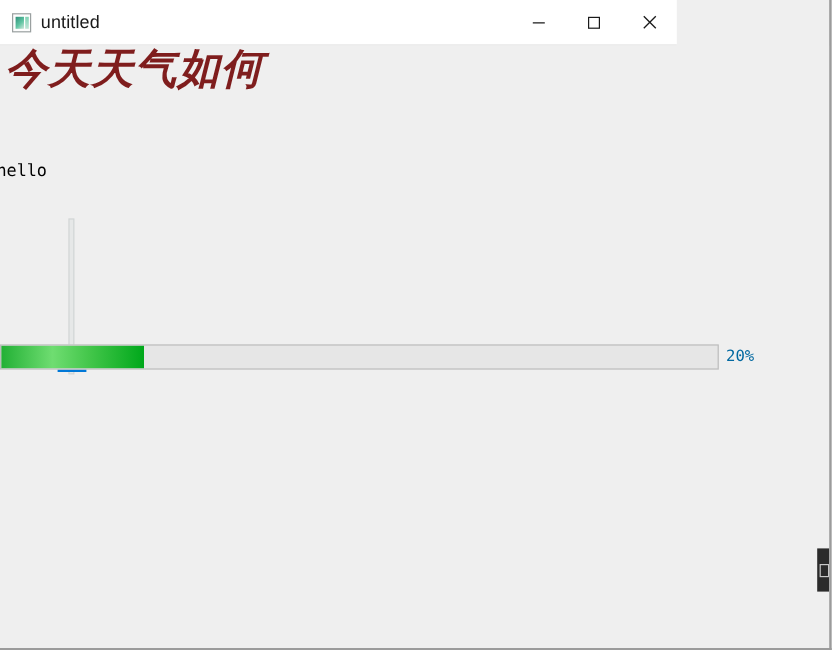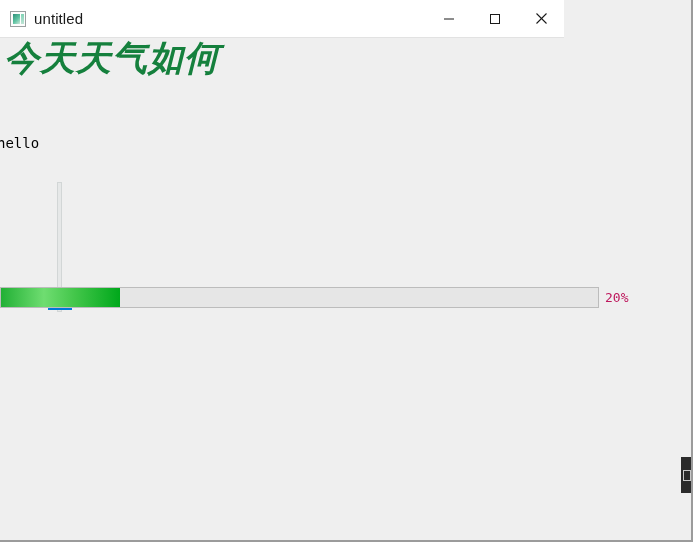--- a/index.html
+++ b/index.html
@@ -102,21 +102,21 @@
   #cjk-label {
     position: absolute;
     left: 4px;
     top: -2px;
     font-family: "DejaVu Serif", "Liberation Serif", serif;
     font-style: italic;
     font-weight: 700;
     font-size: 35px;
     line-height: 44px;
     letter-spacing: 1px;
-    color: #15803d;
+    color: #7f1d1d;
     white-space: nowrap;
   }
 
   #hello-label {
     position: absolute;
     left: -3px;
     top: 97px;
     font-family: "DejaVu Sans Mono", "Liberation Mono", monospace;
     font-size: 14px;
     line-height: 17px;
@@ -182,21 +182,21 @@
         #43c64a 62%,
         #00a81b 100%);
   }
   #progress-percent {
     position: absolute;
     left: 605px;
     top: 2px;
     font-family: "DejaVu Sans Mono", "Liberation Mono", monospace;
     font-size: 13px;
     line-height: 17px;
-    color: #be185d;
+    color: #0369a1;
     white-space: nowrap;
   }
 
   
   #edge-artifact {
     position: absolute;
     right: 0px;
     top: 457px;
     width: 10px;
     height: 36px;

